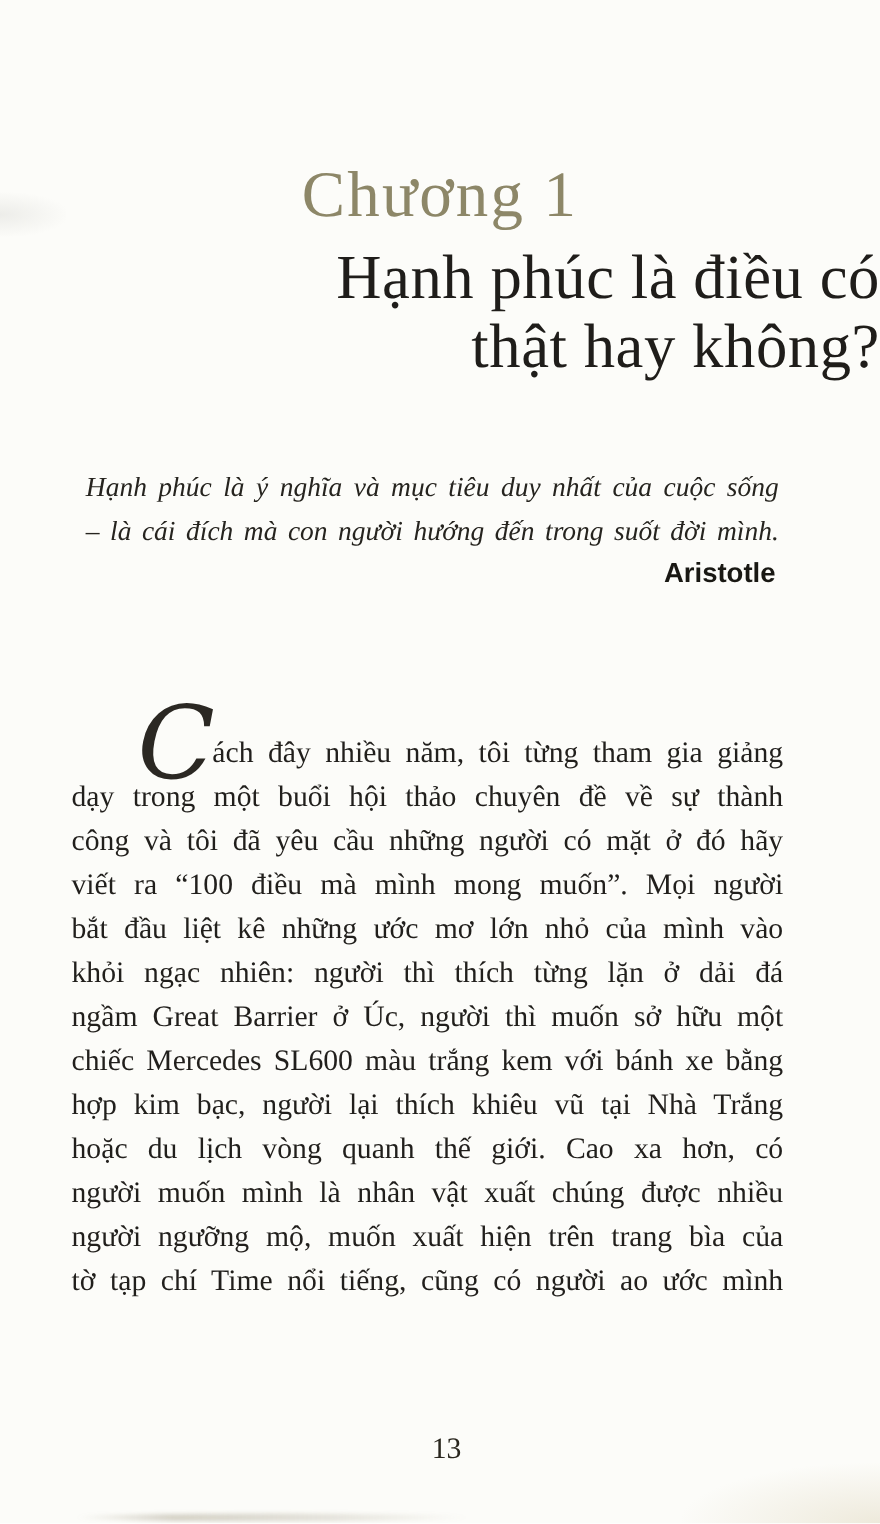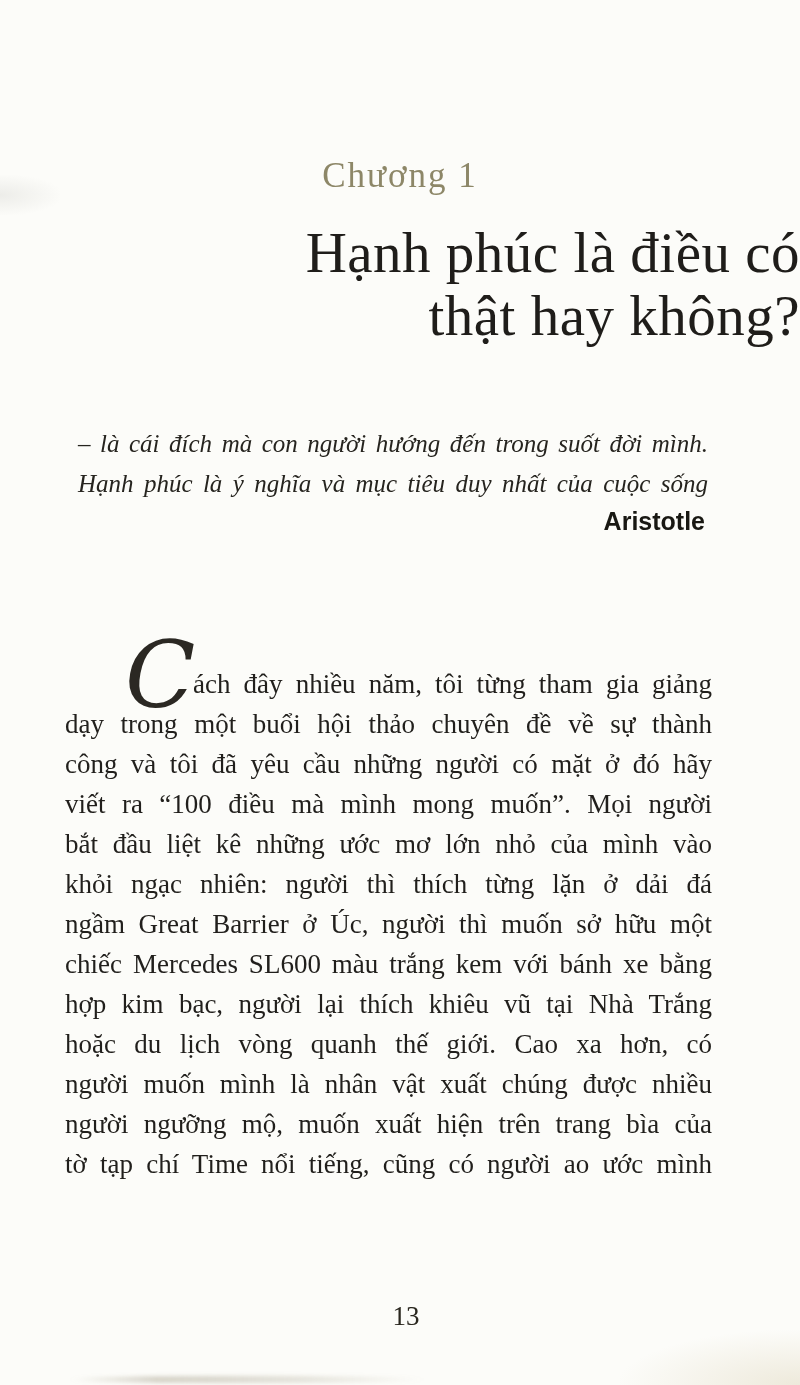--- a/index.html
+++ b/index.html
@@ -13,21 +13,21 @@
     color: #211f1c;
     overflow: hidden;
   }
 
   .chapter-label {
     position: absolute;
     top: 150px;
     left: 0;
     width: 100%;
     text-align: center;
-    font-size: 35px;
+    font-size: 59px;
     line-height: 52px;
     color: #8d8768;
     letter-spacing: 2px;
   }
 
   .title {
     position: absolute;
     top: 221px;
     left: 0;
     width: 100%;
@@ -144,22 +144,22 @@
 <div class="page">
 
   <div class="chapter-label">Chương 1</div>
 
   <h1 class="title">
     <span>Hạnh phúc là điều có</span><br>
     <span>thật hay không?</span>
   </h1>
 
   <div class="epigraph">
+    <div class="eline">Hạnh phúc là ý nghĩa và mục tiêu duy nhất của cuộc sống</div>
     <div class="eline">– là cái đích mà con người hướng đến trong suốt đời mình.</div>
-    <div class="eline">Hạnh phúc là ý nghĩa và mục tiêu duy nhất của cuộc sống</div>
   </div>
 
   <div class="author">Aristotle</div>
 
   <div class="body-block">
     <span class="dropcap">C</span>
     <div>
         <div class="bline first"><span>ách đây nhiều năm, tôi từng tham gia giảng</span></div>
         <div class="bline"><span>dạy trong một buổi hội thảo chuyên đề về sự thành</span></div>
         <div class="bline"><span>công và tôi đã yêu cầu những người có mặt ở đó hãy</span></div>

